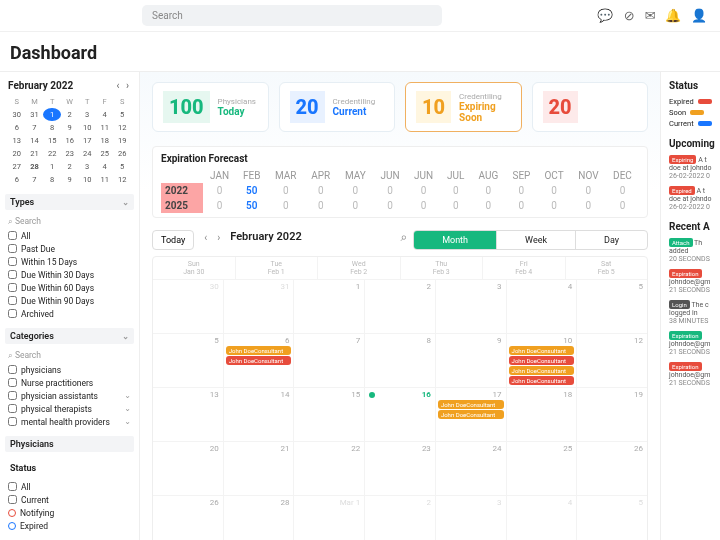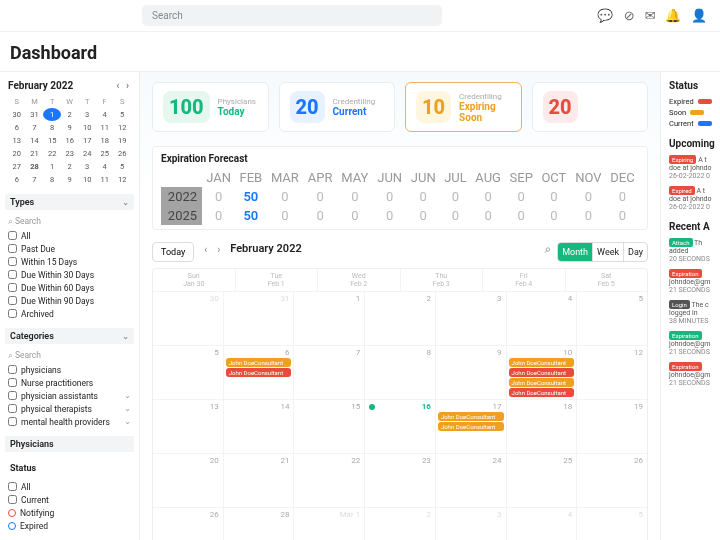--- a/index.html
+++ b/index.html
@@ -25,42 +25,42 @@
 .srch{font-size:8.5px;color:#999;padding:2px 0}
 .chk{display:flex;align-items:center;gap:4px;font-size:8.5px;padding:1.5px 0;cursor:pointer}
 .chk input{width:9px;height:9px}
 .chk.row{justify-content:space-between}
 .rad-red{display:inline-block;width:8px;height:8px;border:1.5px solid #e74c3c;border-radius:50%}
 .rad-blue{display:inline-block;width:8px;height:8px;border:1.5px solid #1976ff;border-radius:50%}
 .main{flex:1;padding:10px 12px;background:linear-gradient(#f6fafd,#fff 120px);overflow:hidden}
 .cards{display:flex;gap:10px;margin-bottom:14px}
 .card{background:#fff;border:1px solid #e6eef4;border-radius:6px;padding:8px 10px;display:flex;align-items:center;gap:8px;flex:1;min-width:0}
 .card.exp{border-color:#f0b060}
-.num{font-size:20px;font-weight:800;padding:4px 6px;border-radius:8px}
+.num{font-size:20px;font-weight:800;padding:4px 6px;border-radius:0}
 .num.g{background:#e6f7f0;color:#17b87e}
 .num.b{background:#e8f1ff;color:#1976ff}
 .num.y{background:#fff6e0;color:#f0a020}
 .num.r{background:#fdeaea;color:#e74c3c}
 .card-lbl{font-size:8px;color:#aaa}
 .card-val{font-size:10px;font-weight:700}
 .card-val.g{color:#17b87e}.card-val.b{color:#1976ff}.card-val.y{color:#f0a020}
 .forecast{background:#fff;border:1px solid #eee;border-radius:4px;padding:6px 8px 4px;margin-bottom:12px}
 .forecast h3{font-size:10px;font-weight:700;margin-bottom:4px}
-.forecast table{width:100%;border-collapse:collapse;font-size:13px;text-align:center}
+.forecast table{width:100%;border-collapse:collapse;font-size:10px;text-align:center}
 .forecast th{color:#999;font-weight:400;padding:2px}
 .forecast td{padding:2px;color:#bbb}
-.forecast td.y{font-weight:400;color:#444;background:#a3a3a3;text-align:center;padding-left:4px}
+.forecast td.y{font-weight:700;color:#444;background:#fca5a5;text-align:left;padding-left:4px}
 .forecast td.v{color:#1976ff;font-weight:600}
 .cal-ctrl{display:flex;align-items:flex-start;gap:6px;margin-bottom:6px}
 .btn{border:1px solid #ddd;background:#fff;border-radius:4px;padding:4px 8px;font-size:9px;cursor:pointer}
 .nav-ar{display:flex;gap:2px}.nav-ar span{padding:2px 4px;cursor:pointer;color:#888}
 .cal-title{font-size:11px;font-weight:600}
 .spacer{flex:1}
 .vsel{display:flex;border:1px solid #ddd;border-radius:4px;overflow:hidden}
-.vsel span{padding:4px 4px;font-size:9px;cursor:pointer;border-right:1px solid #ddd}
+.vsel span{padding:4px 28px;font-size:9px;cursor:pointer;border-right:1px solid #ddd}
 .vsel span:last-child{border-right:none}
 .vsel span.on{background:#17b87e;color:#fff}
 .mag{font-size:12px;color:#888;cursor:pointer}
 .calendar{border:1px solid #eee;border-radius:4px}
 .cal-row{display:flex}
 .cal-dh{flex:1;text-align:center;font-size:7px;color:#bbb;padding:3px 0;border-right:1px solid #f3f3f3}
 .cal-cell{flex:1;min-height:54px;border-right:1px solid #f3f3f3;border-top:1px solid #f3f3f3;padding:2px;position:relative}
 .cal-cell:last-child,.cal-dh:last-child{border-right:none}
 .daynum{font-size:8px;color:#aaa;text-align:right;padding-right:2px}
 .daynum.out{color:#ddd}

